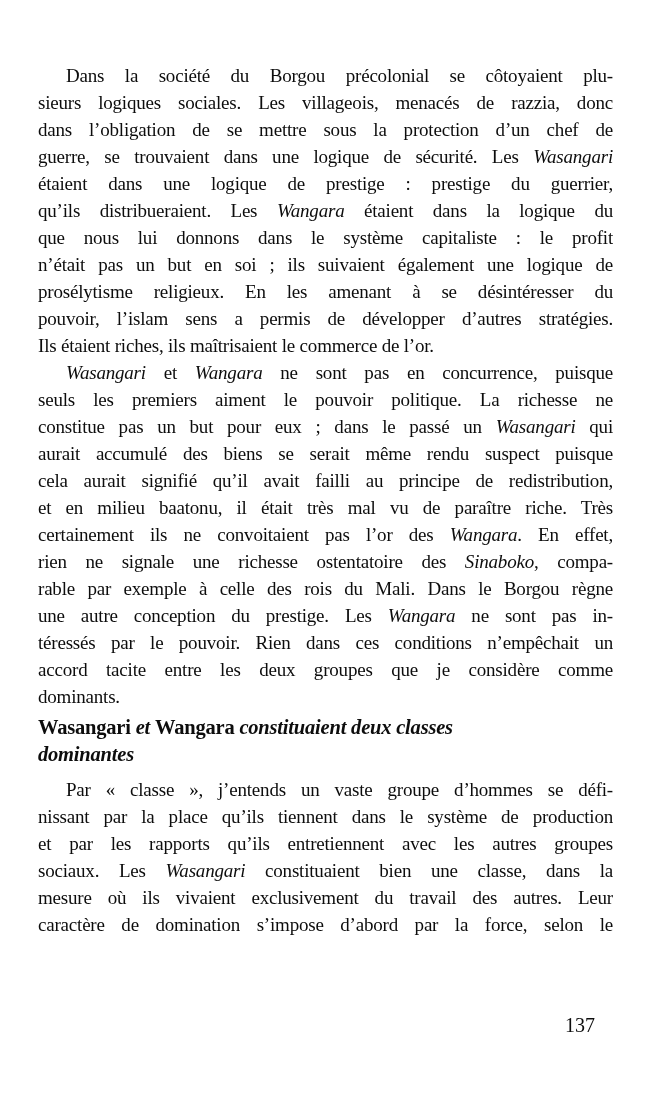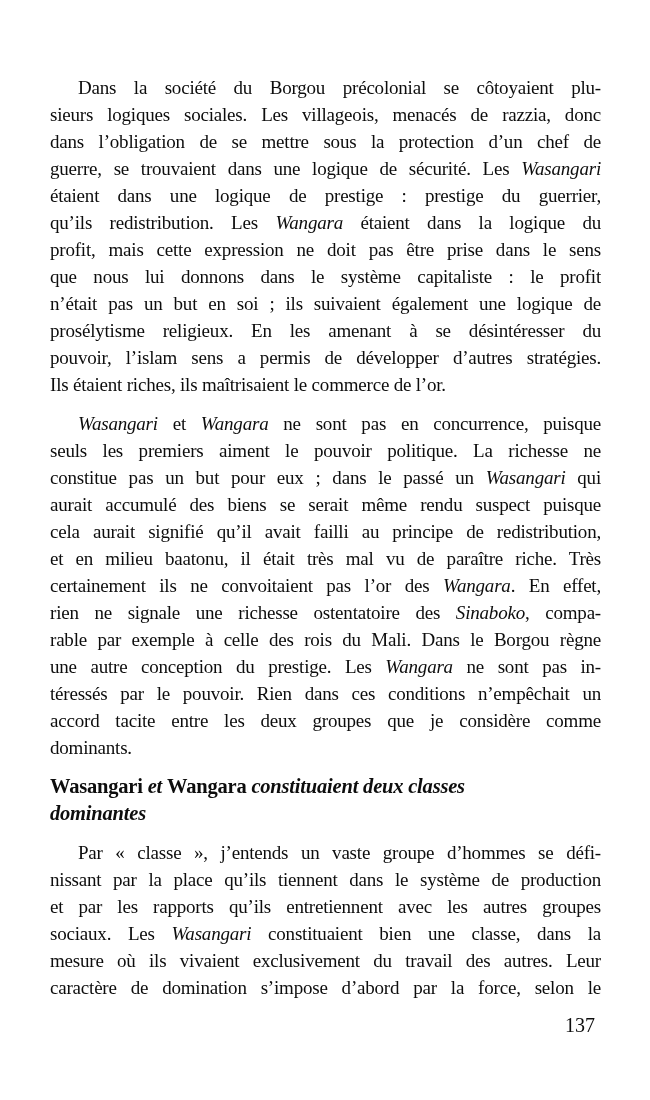--- a/index.html
+++ b/index.html
@@ -15,21 +15,21 @@
     overflow: hidden;
     font-family: "Liberation Serif", "DejaVu Serif", serif;
     color: #0d0d0d;
   }
   .text-column {
     position: absolute;
     left: 38px;
     top: 62px;
     width: 575px;
   }
-  .block { margin: 12px; padding: 0; }
+  .block { margin: 0; padding: 0; }
   .block.heading { margin-top: 4px; margin-bottom: 8px; }
   .line {
     height: 27px;
     line-height: 27px;
     font-size: 19px;
     letter-spacing: -0.2px;
     text-align: justify;
     text-align-last: justify;
     overflow: hidden;
     white-space: normal;
@@ -62,22 +62,21 @@
 <body>
 
 <div class="scan-page">
   <div class="text-column">
       <div class="block para">
         <div class="line indent"><span class="s-r">Dans la société du Borgou précolonial se côtoyaient plu-</span></div>
         <div class="line"><span class="s-r">sieurs logiques sociales. Les villageois, menacés de razzia, donc</span></div>
         <div class="line"><span class="s-r">dans l’obligation de se mettre sous la protection d’un chef de</span></div>
         <div class="line"><span class="s-r">guerre, se trouvaient dans une logique de sécurité. Les </span><span class="s-i">Wasangari</span></div>
         <div class="line"><span class="s-r">étaient dans une logique de prestige : prestige du guerrier,</span></div>
-        <div class="line"><span class="s-r">qu’ils redistribution. Les </span><span class="s-i">Wangara</span><span class="s-r"> étaient dans la logique du</span></div>
-        <div class="line"><span class="s-r">profit, mais cette expression ne doit pas être prise dans le sens</span></div>
+        <div class="line"><span class="s-r">qu’ils distribueraient. Les </span><span class="s-i">Wangara</span><span class="s-r"> étaient dans la logique du</span></div>
         <div class="line"><span class="s-r">que nous lui donnons dans le système capitaliste : le profit</span></div>
         <div class="line"><span class="s-r">n’était pas un but en soi ; ils suivaient également une logique de</span></div>
         <div class="line"><span class="s-r">prosélytisme religieux. En les amenant à se désintéresser du</span></div>
         <div class="line"><span class="s-r">pouvoir, l’islam sens a permis de développer d’autres stratégies.</span></div>
         <div class="line last"><span class="s-r">Ils étaient riches, ils maîtrisaient le commerce de l’or.</span></div>
       </div>
       <div class="block para">
         <div class="line indent"><span class="s-i">Wasangari</span><span class="s-r"> et </span><span class="s-i">Wangara</span><span class="s-r"> ne sont pas en concurrence, puisque</span></div>
         <div class="line"><span class="s-r">seuls les premiers aiment le pouvoir politique. La richesse ne</span></div>
         <div class="line"><span class="s-r">constitue pas un but pour eux ; dans le passé un </span><span class="s-i">Wasangari</span><span class="s-r"> qui</span></div>

